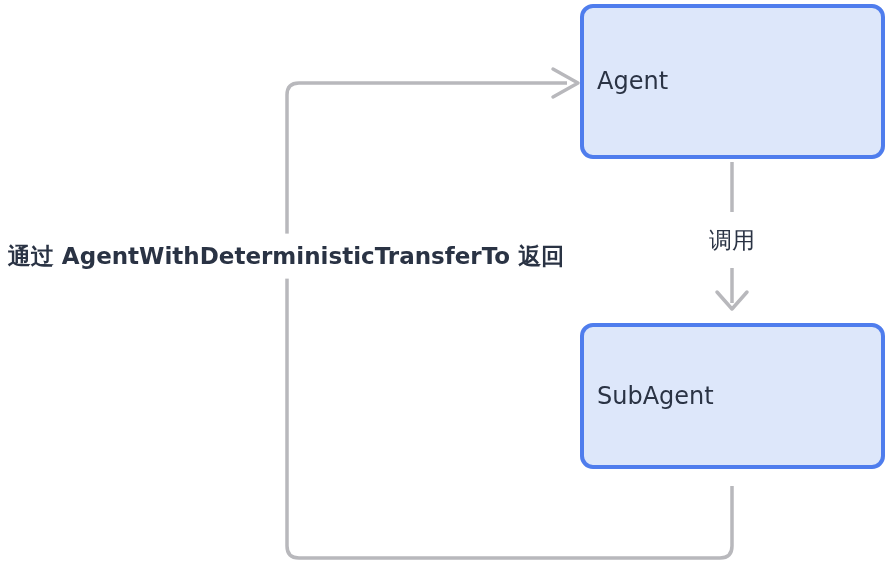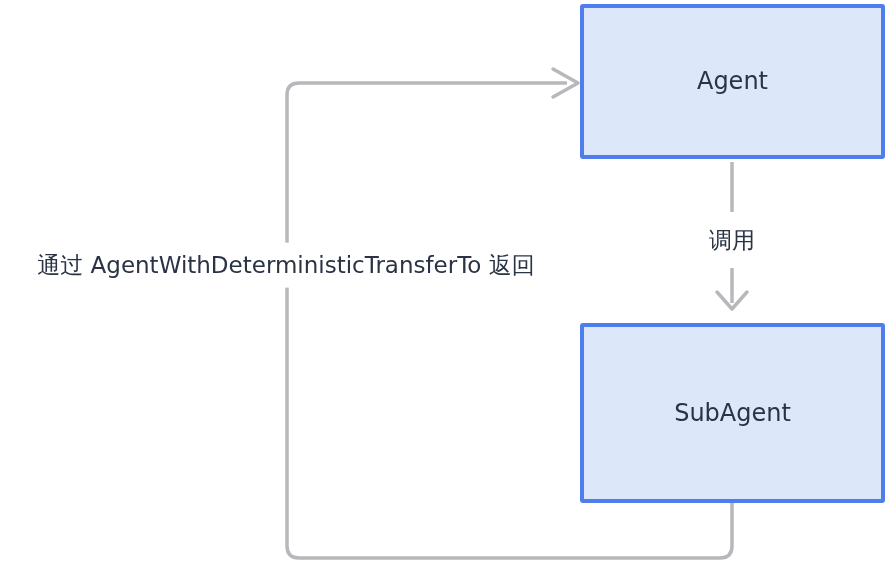--- a/index.html
+++ b/index.html
@@ -33,36 +33,37 @@
     stroke: #b8b8bc;
     stroke-width: 3.5;
     stroke-linecap: round;
     stroke-linejoin: round;
   }
   .node {
     position: absolute;
     box-sizing: border-box;
     background: #dde7fa;
     border: 4px solid #4f7ded;
-    border-radius: 3px;
+    border-radius: 13px;
     display: flex;
     align-items: center;
-    justify-content: center;
+    justify-content: flex-start;
+    padding-left: 13px;
   }
   .node-agent {
     left: 580px;
     top: 4px;
     width: 305px;
     height: 155px;
   }
   .node-subagent {
     left: 580px;
     top: 323px;
     width: 305px;
-    height: 180px;
+    height: 146px;
   }
   .node-label {
     color: #2a3344;
     font-size: 24px;
     line-height: 1.2;
     white-space: nowrap;
   }
   .edge-label {
     position: absolute;
     transform: translate(-50%, -50%);
@@ -74,21 +75,22 @@
     padding: 8px 3px;
     text-align: center;
   }
   .edge-label-call {
     left: 732px;
     top: 240px;
     text-align: center;
   }
   .edge-label-return {
     left: 286px;
-    top: 265px;
+    top: 256px;
+    font-weight: bold;
   }
 </style>
 </head>
 <body>
 
 <div class="canvas">
 
   <svg class="edges-svg" viewBox="0 0 888 568" xmlns="http://www.w3.org/2000/svg">
 
     <path class="edge-line" d="M732 162 L732 212"></path>

